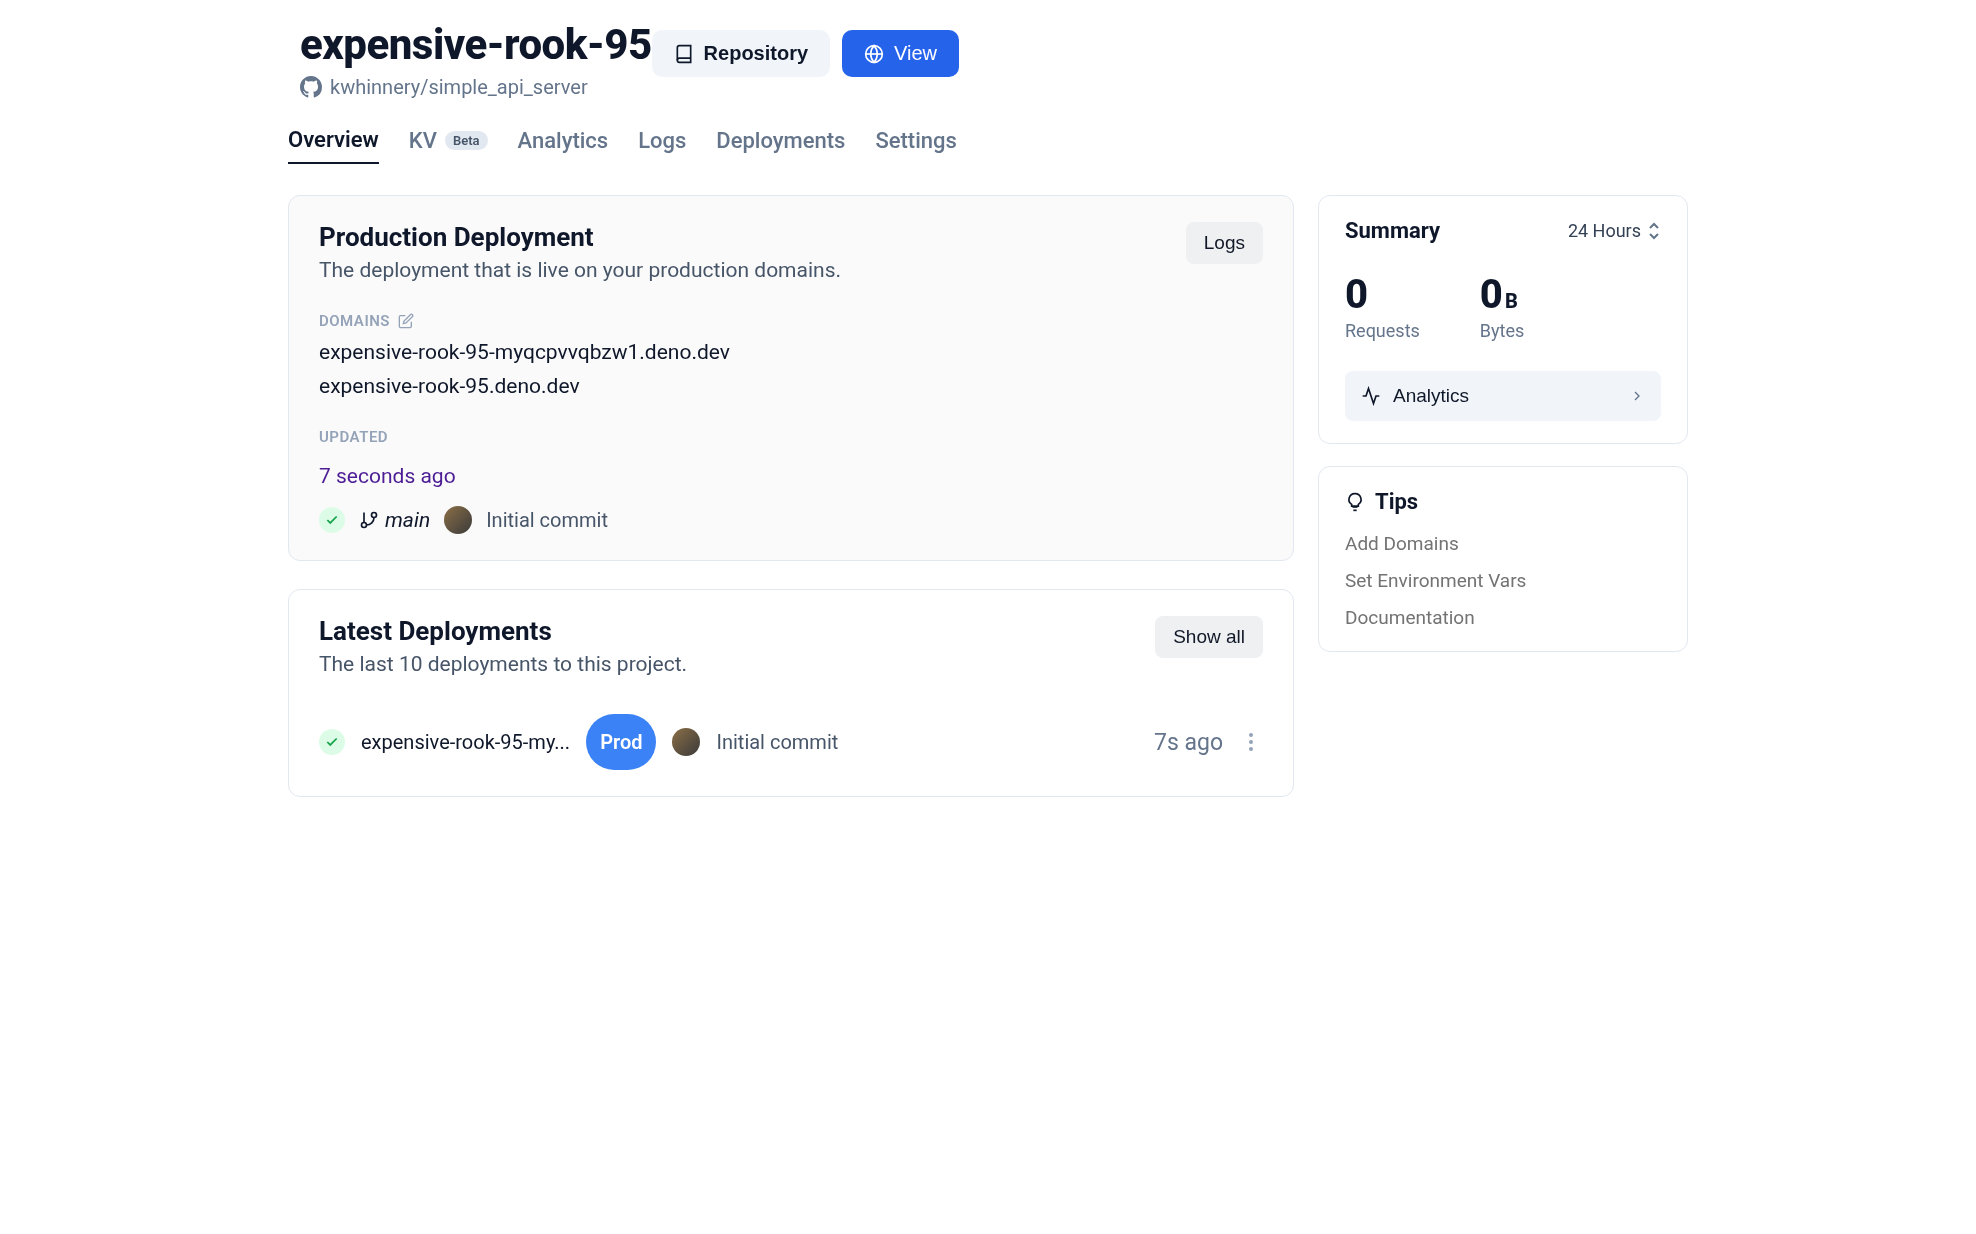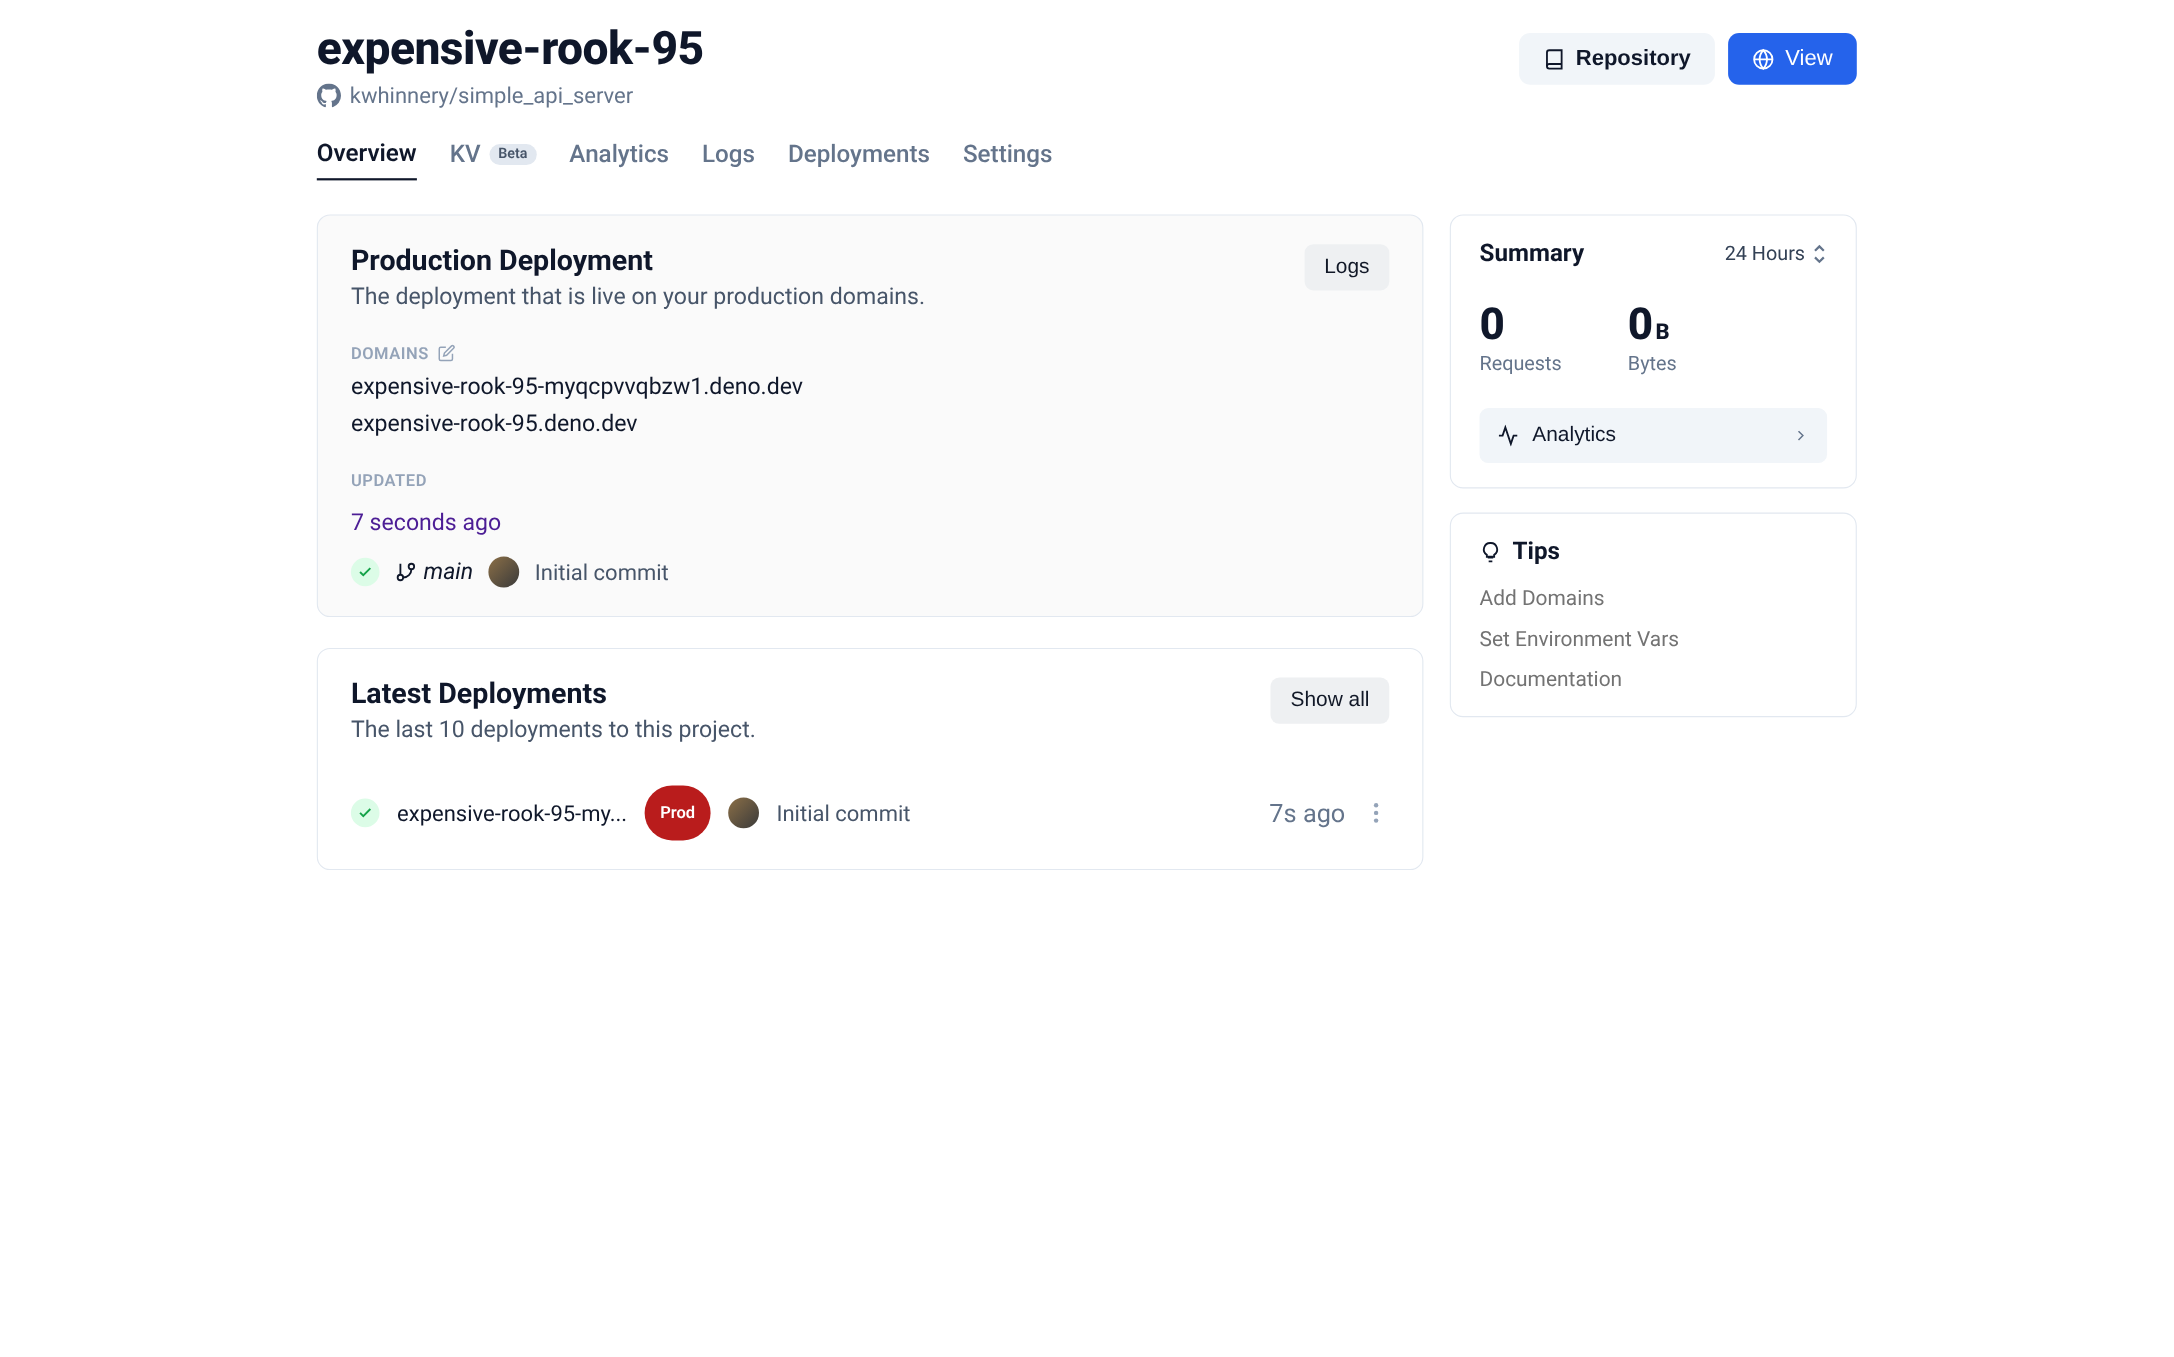--- a/index.html
+++ b/index.html
@@ -3,21 +3,21 @@
 <meta charset="utf-8">
 <style>
   * { box-sizing: border-box; margin: 0; padding: 0; }
   body {
     font-family: -apple-system, BlinkMacSystemFont, "Segoe UI", Roboto, Helvetica, Arial, sans-serif;
     background: #fff;
     color: #0f172a;
     padding: 20px;
   }
   .page { max-width: 1400px; margin: 0 auto; }
-  .header-row { display: flex; justify-content: space-between; align-items: flex-start; }
+  .header-row { display: flex; align-items: flex-start; margin-left: 12px; }
   .title-block { display: flex; flex-direction: column; gap: 6px; }
   .project-title { font-size: 42px; font-weight: 800; letter-spacing: -0.5px; }
   .repo-line { display: flex; align-items: center; gap: 8px; color: #64748b; font-size: 20px; }
   .header-actions { display: flex; gap: 12px; align-items: center; margin-top: 10px; }
   .btn {
     display: inline-flex; align-items: center; gap: 10px;
     font-size: 20px; font-weight: 500;
     padding: 12px 22px; border-radius: 10px; border: none;
     cursor: pointer;
   }
@@ -41,21 +41,21 @@
   .section-label { font-size: 15px; letter-spacing: 0.5px; font-weight: 600; color: #94a3b8; margin-top: 30px; display: flex; align-items: center; gap: 8px; }
   .domain-link { display: block; font-size: 21px; color: #0f172a; margin-top: 10px; }
   .updated-value { font-size: 21px; color: #4c1d95; margin-top: 18px; }
   .commit-row { display: flex; align-items: center; gap: 14px; margin-top: 18px; }
   .status-dot { width: 26px; height: 26px; border-radius: 50%; background: #dcfce7; display:flex; align-items:center; justify-content:center; }
   .branch { display:flex; align-items:center; gap:6px; font-size: 21px; color:#0f172a;font-style:italic; }
   .avatar { width: 28px; height: 28px; border-radius: 50%; background: linear-gradient(135deg,#8b6f47,#3a3a3a); }
   .commit-msg { font-size: 20px; color:#475569; }
   .deploy-row { display:flex; align-items:center; gap:16px; margin-top: 38px; }
   .deploy-name { flex: 0 0 auto; font-size: 20px; color:#0f172a; max-width: 230px; white-space:nowrap; overflow:hidden; text-overflow:ellipsis; }
-  .prod-pill { background:#b91c1c; color:#fff; font-size:15px; font-weight:600; padding:16px 14px; border-radius:999px; }
+  .prod-pill { background:#3b82f6; color:#fff; font-size:20px; font-weight:600; padding:16px 14px; border-radius:999px; }
   .deploy-time { margin-left:auto; font-size:23px; color:#64748b; }
   .kebab { width:24px; display:flex; flex-direction:column; gap:3px; align-items:center; cursor:pointer; padding:6px; }
   .kebab span { width:4px; height:4px; background:#94a3b8; border-radius:50%; }
   .sidebar { display:flex; flex-direction:column; gap:22px; }
   .sidebar .card { padding: 22px 26px; }
   .summary-head { display:flex; justify-content:space-between; align-items:center; }
   .summary-head h3 { font-size:22px; font-weight:700; }
   .range-select { display:flex; align-items:center; gap:6px; font-size:18px; color:#334155; cursor:pointer; }
   .metrics { display:flex; gap:60px; margin-top:28px; }
   .metric-value { font-size:40px; font-weight:800; display:flex; align-items:baseline; gap:2px; }

